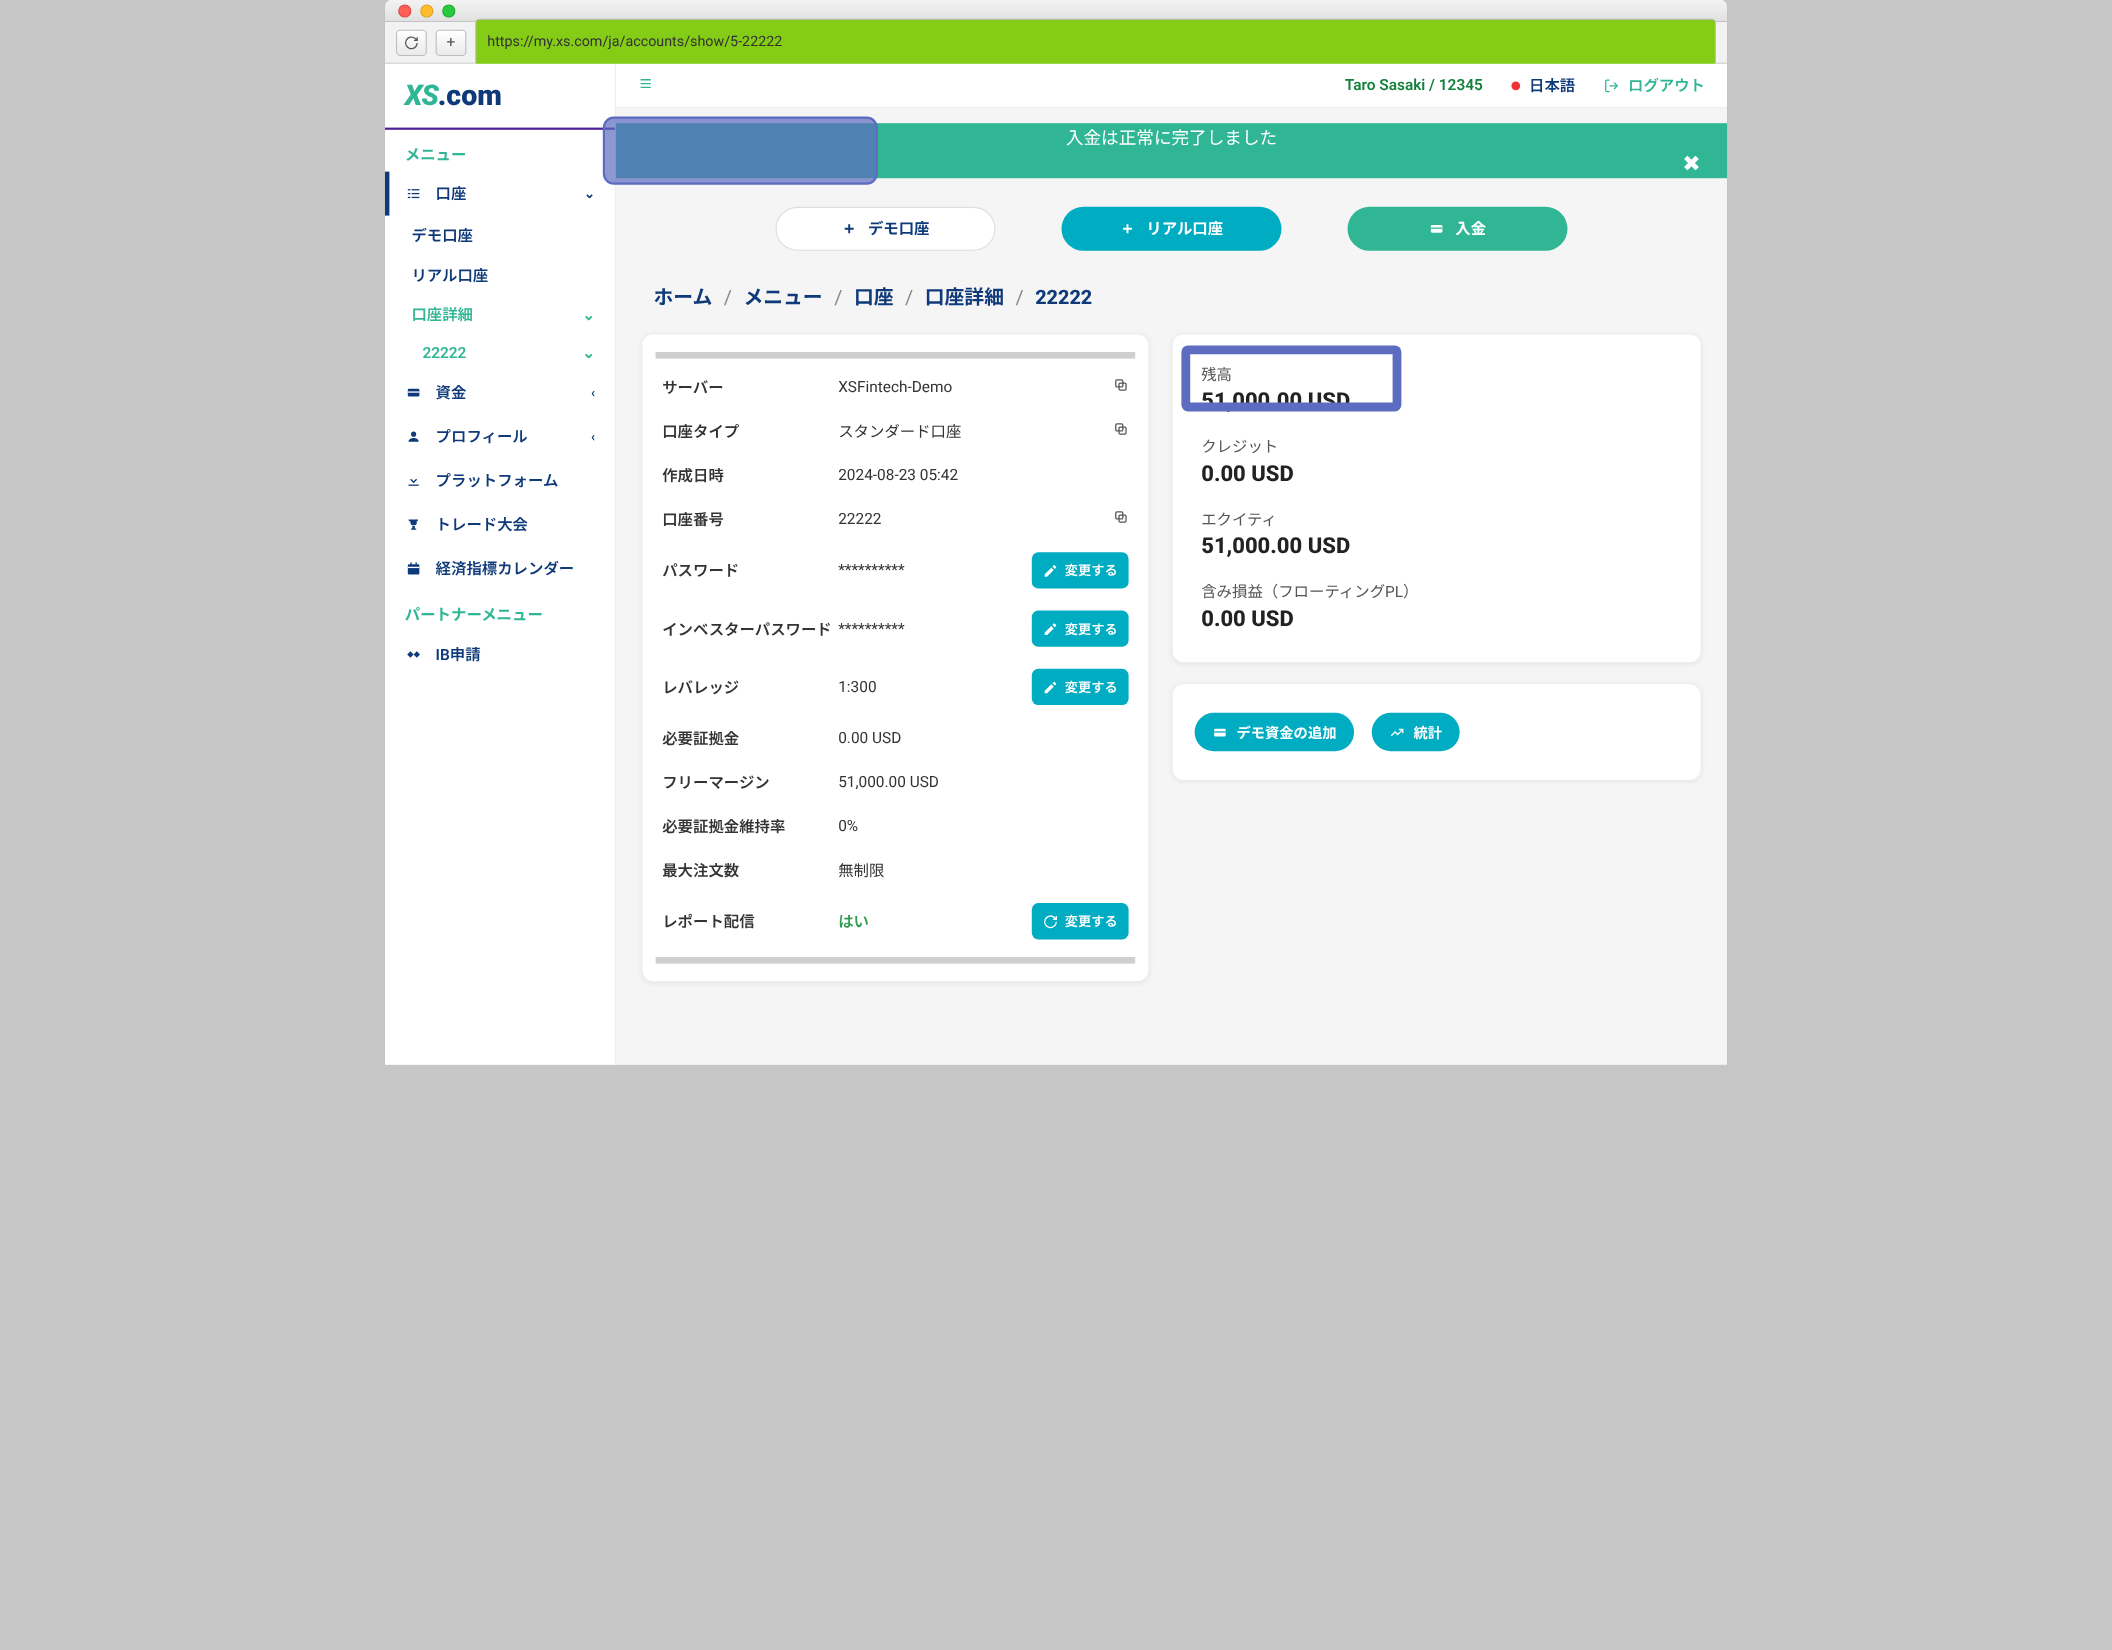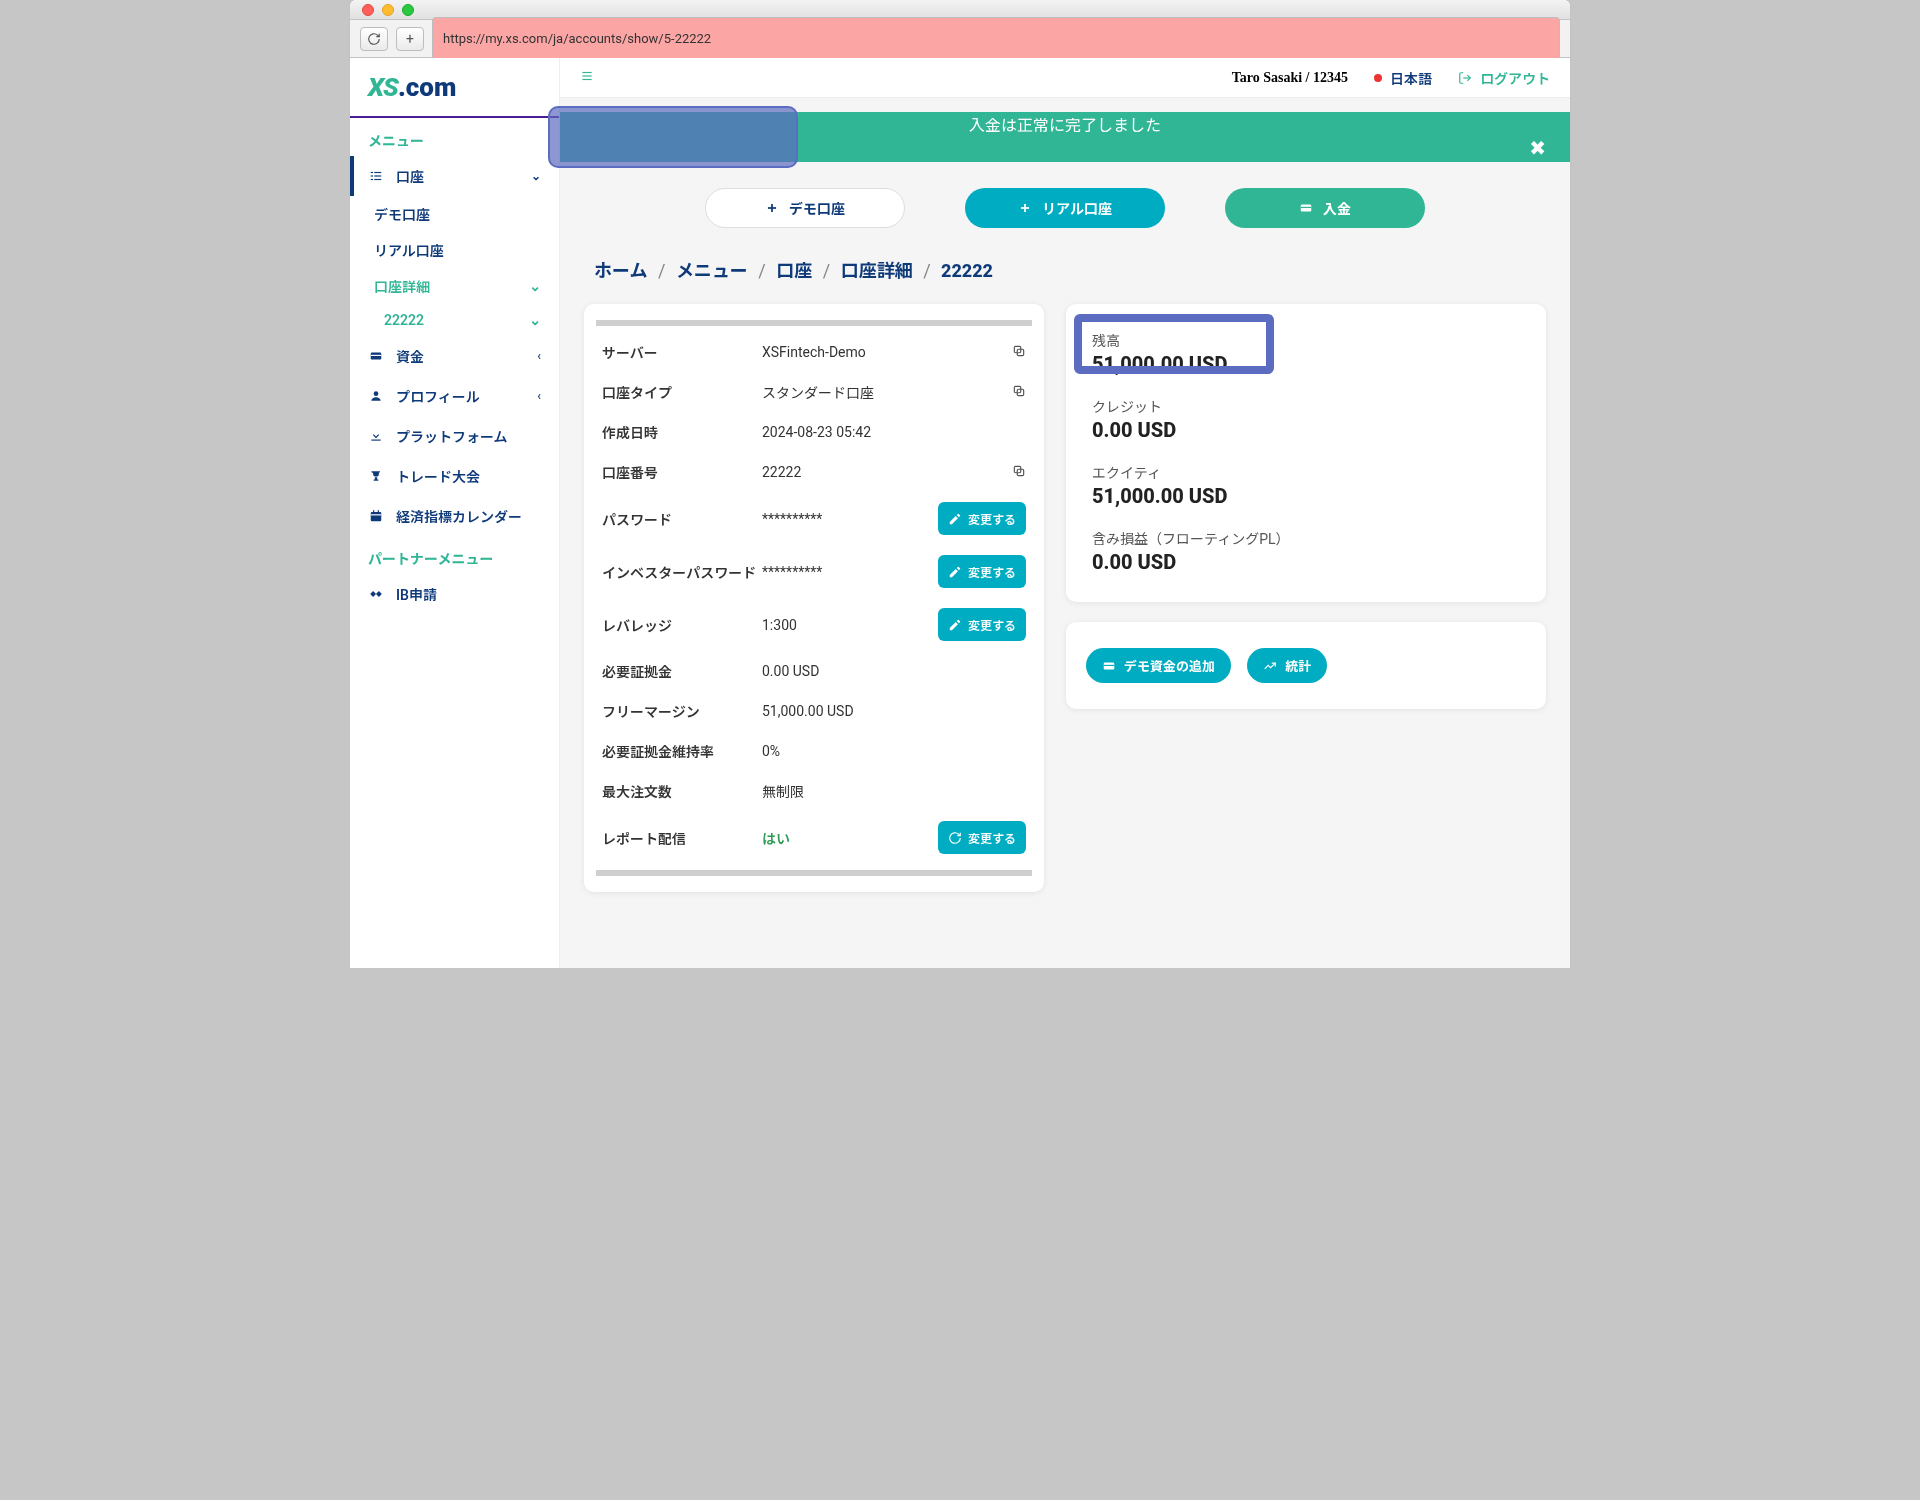--- a/index.html
+++ b/index.html
@@ -29,21 +29,21 @@
   .dot-yellow{background:#ffbd2e;border:1px solid #e1a126;}
   .dot-green{background:#28c940;border:1px solid #1aab2d;}
   .browser-toolbar{
     height:38px;background:#f2f2f2;display:flex;align-items:center;
     padding:0 10px;gap:8px;border-bottom:1px solid #c3c3c3;
   }
   .tb-btn{width:28px;height:24px;border:1px solid #bdbdbd;border-radius:4px;
     background:linear-gradient(#fff,#eaeaea);display:flex;align-items:center;justify-content:center;
     font-size:14px;color:#555;}
   .url-bar{flex:1;height:44px;border:1px solid #bdbdbd;border-radius:4px;
-    background:#fca5a5;padding:0 10px;display:flex;align-items:center;font-size:13px;color:#333;}
+    background:#84cc16;padding:0 10px;display:flex;align-items:center;font-size:13px;color:#333;}
   
   .app{display:flex;min-height:910px;background:#f5f5f5;}
   .sidebar{width:210px;background:#fff;border-right:1px solid #eee;flex-shrink:0;}
   .logo{padding:14px 18px;border-bottom:2px solid #4c1d95;}
   .logo-text{font-size:26px;font-weight:900;}
   .logo-xs{color:#30b695;font-style:italic;letter-spacing:-1px;}
   .logo-com{color:#0f3a7a;}
   .side-section-title{padding:12px 18px 6px;color:#30b695;font-weight:700;font-size:14px;}
   .side-item{
     display:flex;align-items:center;justify-content:space-between;
@@ -57,21 +57,21 @@
   .side-sub.indent{padding-left:34px;font-size:14px;}
   .icon{width:16px;height:16px;display:inline-flex;align-items:center;justify-content:center;}
   
   .main{flex:1;position:relative;}
   .topbar{
     height:40px;background:#fff;border-bottom:1px solid #eee;
     display:flex;align-items:center;justify-content:space-between;padding:0 20px;
   }
   .hamburger{color:#30b695;font-weight:bold;cursor:pointer;}
   .top-right{display:flex;align-items:center;gap:26px;}
-  .user-link{color:#000000;font-weight:600;cursor:pointer;font-family:Liberation Serif, serif;}
+  .user-link{color:#15803d;font-weight:600;cursor:pointer;}
   .lang{color:#0f3a7a;font-weight:600;display:flex;align-items:center;gap:8px;cursor:pointer;}
   .lang-dot{width:8px;height:8px;border-radius:50%;background:#e33;}
   .logout{color:#30b695;font-weight:600;display:flex;align-items:center;gap:8px;cursor:pointer;}
   .banner{
     position:relative;background:#30b695;color:#fff;height:50px;
     display:flex;align-items:center;padding:0 24px;margin-top:14px;flex-direction:column;
   }
   .banner-highlight{
     position:absolute;left:-12px;top:-6px;height:62px;width:250px;
     background:rgba(92,108,192,.7);border:2px solid #5c6cc0;border-radius:10px;

